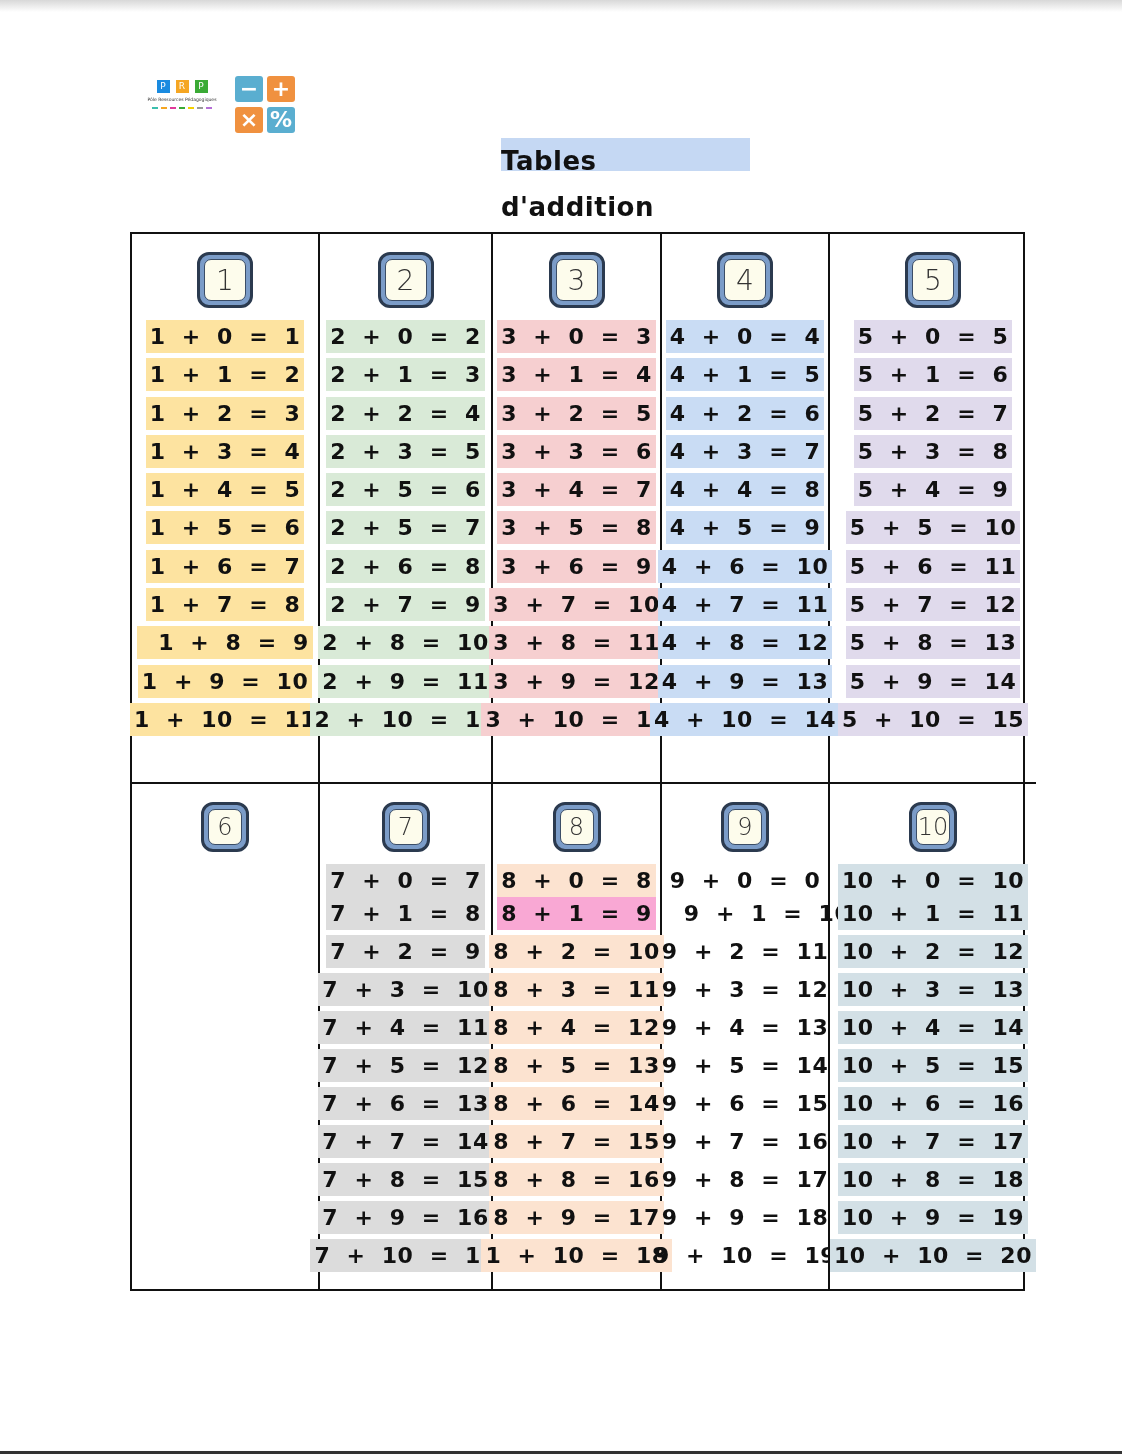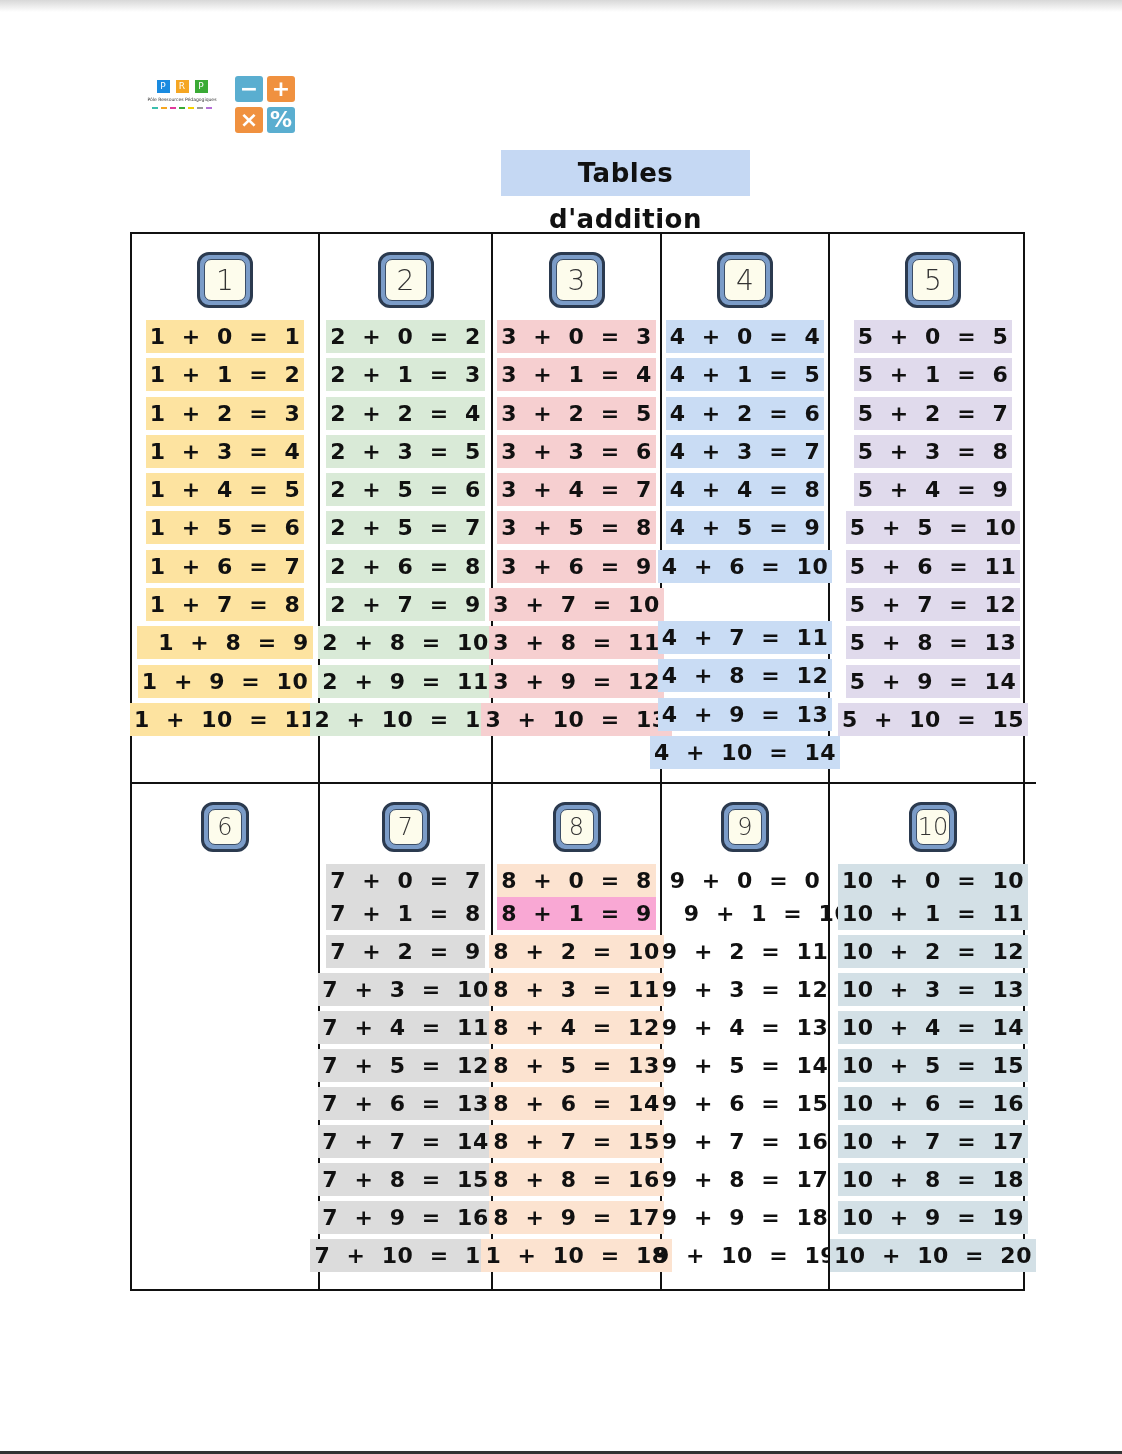--- a/index.html
+++ b/index.html
@@ -18,23 +18,23 @@
   .prp-caption { font-size: 4.5px; text-align: center; margin-top: 4px; color: #333; white-space: nowrap; }
   .prp-dashes { display: flex; gap: 3px; justify-content: center; margin-top: 5px; }
   .prp-dashes span { width: 6px; height: 1.5px; display: block; }
 
   .math-logo { position: absolute; left: 235px; top: 76px; width: 62px; height: 58px;
     display: grid; grid-template-columns: 28px 28px; grid-gap: 4px; }
   .math-tile { width: 28px; height: 26px; border-radius: 3px; color: #fff; font-weight: bold;
     display: flex; align-items: center; justify-content: center; font-size: 22px; line-height: 1; }
 
   
-  .title { position: absolute; left: 501px; top: 150px; width: 249px; height: 46px;
+  .title { position: absolute; left: 501px; top: 138px; width: 249px; height: 33px;
     background: #c5d8f3; font-family: "DejaVu Sans", sans-serif; font-weight: bold;
-    font-size: 26px; line-height: 46px; text-align: center; letter-spacing: 0.5px; }
+    font-size: 26px; line-height: 46px; text-align: left; letter-spacing: 0.5px; }
 
   
   .grid { position: absolute; left: 130px; top: 232px; width: 895px; height: 1059px;
     border: 2px solid #111; display: grid;
     grid-template-columns: 188px 173px 169px 168px 1fr;
     grid-template-rows: 550px 1fr; }
   .cell { position: relative; border-right: 2px solid #111; border-bottom: 2px solid #111;
     display: flex; flex-direction: column; align-items: center; }
   .cell.last-col { border-right: none; }
   .cell.last-row { border-bottom: none; }
@@ -146,21 +146,21 @@
         <div class="badge-inner">4</div>
       </div>
       <div class="rows">
         <div class="eq" style="background: rgb(201, 220, 244);">4  +  0  =  4</div>
         <div class="eq" style="background: rgb(201, 220, 244);">4  +  1  =  5</div>
         <div class="eq" style="background: rgb(201, 220, 244);">4  +  2  =  6</div>
         <div class="eq" style="background: rgb(201, 220, 244);">4  +  3  =  7</div>
         <div class="eq" style="background: rgb(201, 220, 244);">4  +  4  =  8</div>
         <div class="eq" style="background: rgb(201, 220, 244);">4  +  5  =  9</div>
         <div class="eq" style="background: rgb(201, 220, 244);">4  +  6  =  10</div>
-        <div class="eq" style="background: rgb(201, 220, 244); margin-top: 33px;">4  +  7  =  11</div>
+        <div class="eq" style="background: rgb(201, 220, 244);">4  +  7  =  11</div>
         <div class="eq" style="background: rgb(201, 220, 244);">4  +  8  =  12</div>
         <div class="eq" style="background: rgb(201, 220, 244);">4  +  9  =  13</div>
         <div class="eq" style="background: rgb(201, 220, 244);">4  +  10  =  14</div>
       </div>
     </div>
     <div class="cell last-col">
       <div class="badge">
         <div class="badge-inner">5</div>
       </div>
       <div class="rows">

